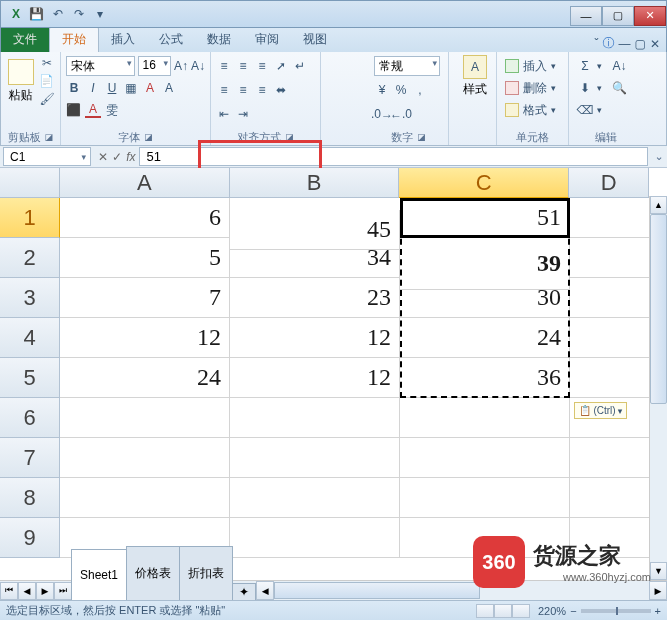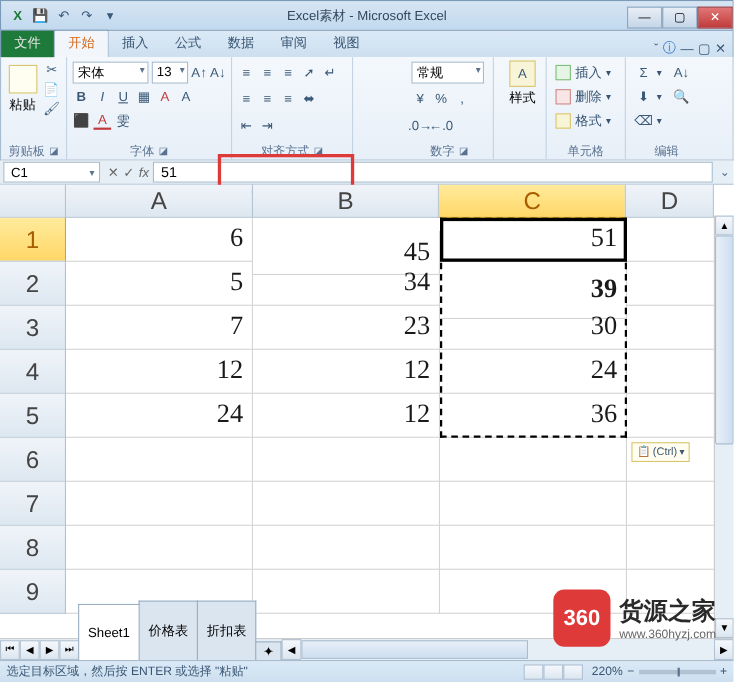--- a/index.html
+++ b/index.html
@@ -88,34 +88,33 @@
 .statusbar .views span { width: 18px; height: 14px; border: 1px solid #b2c2d3; background: linear-gradient(#f5f8fc, #dce6f0); display: inline-block; }
 .statusbar .zoom { display: flex; align-items: center; gap: 4px; }
 .statusbar .slider { width: 70px; height: 4px; background: #b2c2d3; position: relative; }
 .statusbar .slider::before { content: ""; position: absolute; left: 50%; width: 2px; height: 8px; top: -2px; background: #5a7290; }
 
 
 .watermark { position: absolute; right: 16px; bottom: 32px; display: flex; align-items: center; gap: 8px; }
 .watermark .badge { width: 52px; height: 52px; background: #de3a3a; border-radius: 10px; color: #fff; font-weight: bold; font-size: 20px; display: flex; align-items: center; justify-content: center; }
 .watermark .txt { display: flex; flex-direction: column; font-size: 12px; color: #2a2a2a; }
 .watermark .txt .zh { font-size: 22px; font-weight: bold; }
-.watermark .txt .url { font-size: 11px; color: #666; }
+.watermark .txt .url { font-size: 11px; color: #666; margin-left: 30px; }
 </style>
 </head>
 <body>
 
 <div class="titlebar">
   <div class="qat">
     <span style="color:#1e7a3a;font-weight:bold">X</span>
     <span>💾</span>
     <span>↶</span>
     <span>↷</span>
     <span>▾</span>
   </div>
-  <div class="title">Excel素材 - Microsoft Excel</div>
   <div class="winbtns">
     <span>—</span>
     <span>▢</span>
     <span class="close">✕</span>
   </div>
 </div>
 
 <div class="ribbon-tabs">
   <div class="file">文件</div>
   <div class="tab active">开始</div>
@@ -149,21 +148,21 @@
     <div class="group-label">
         <span>剪贴板</span>
         <span class="dlg">◪</span>
       </div>
   </div>
 
   <div class="group" style="width:150px;">
     <div style="display:flex;flex-direction:column;gap:0;">
       <div class="small-row">
         <div class="combo" style="width:80px">宋体</div>
-        <div class="combo" style="width:36px">13</div>
+        <div class="combo" style="width:36px">16</div>
         <span class="szt">A↑</span>
         <span class="szt">A↓</span>
       </div>
       <div class="small-row">
         <span class="szt">
             <b>B</b>
           </span>
         <span class="szt">
             <i>I</i>
           </span>

